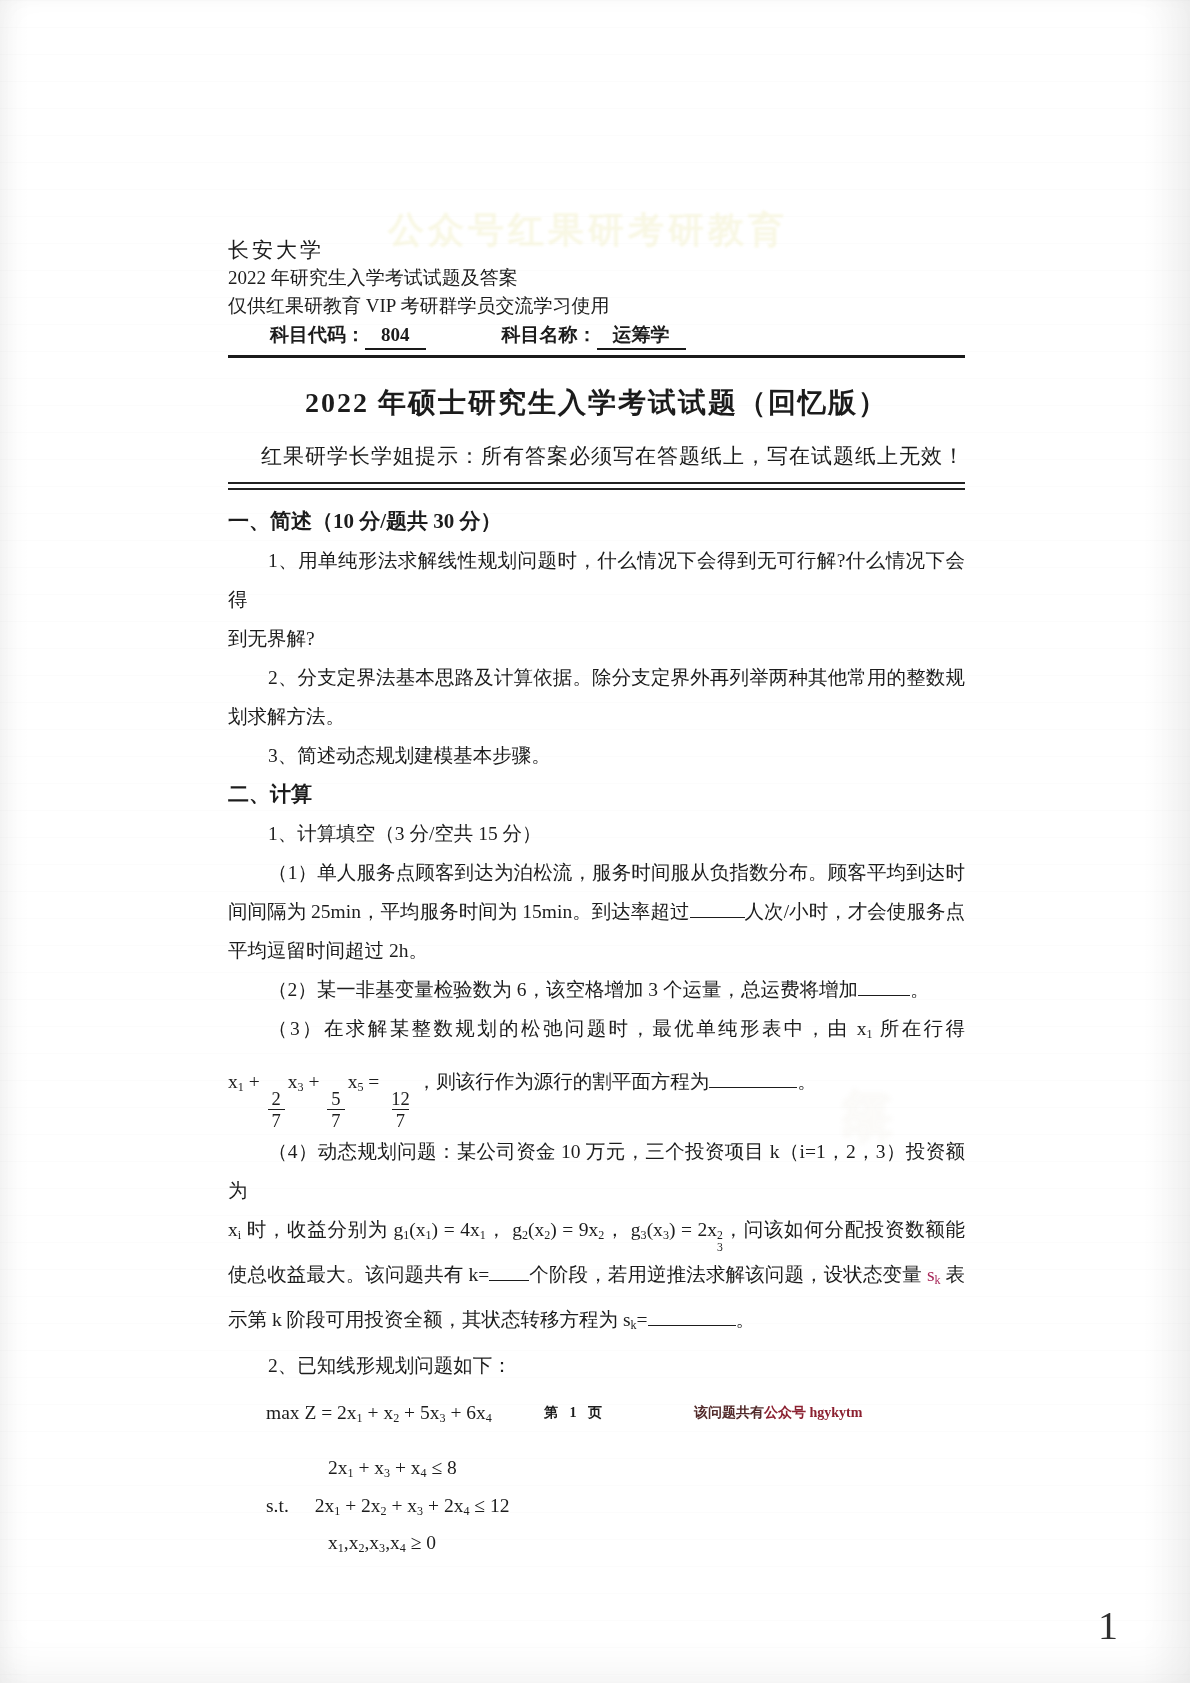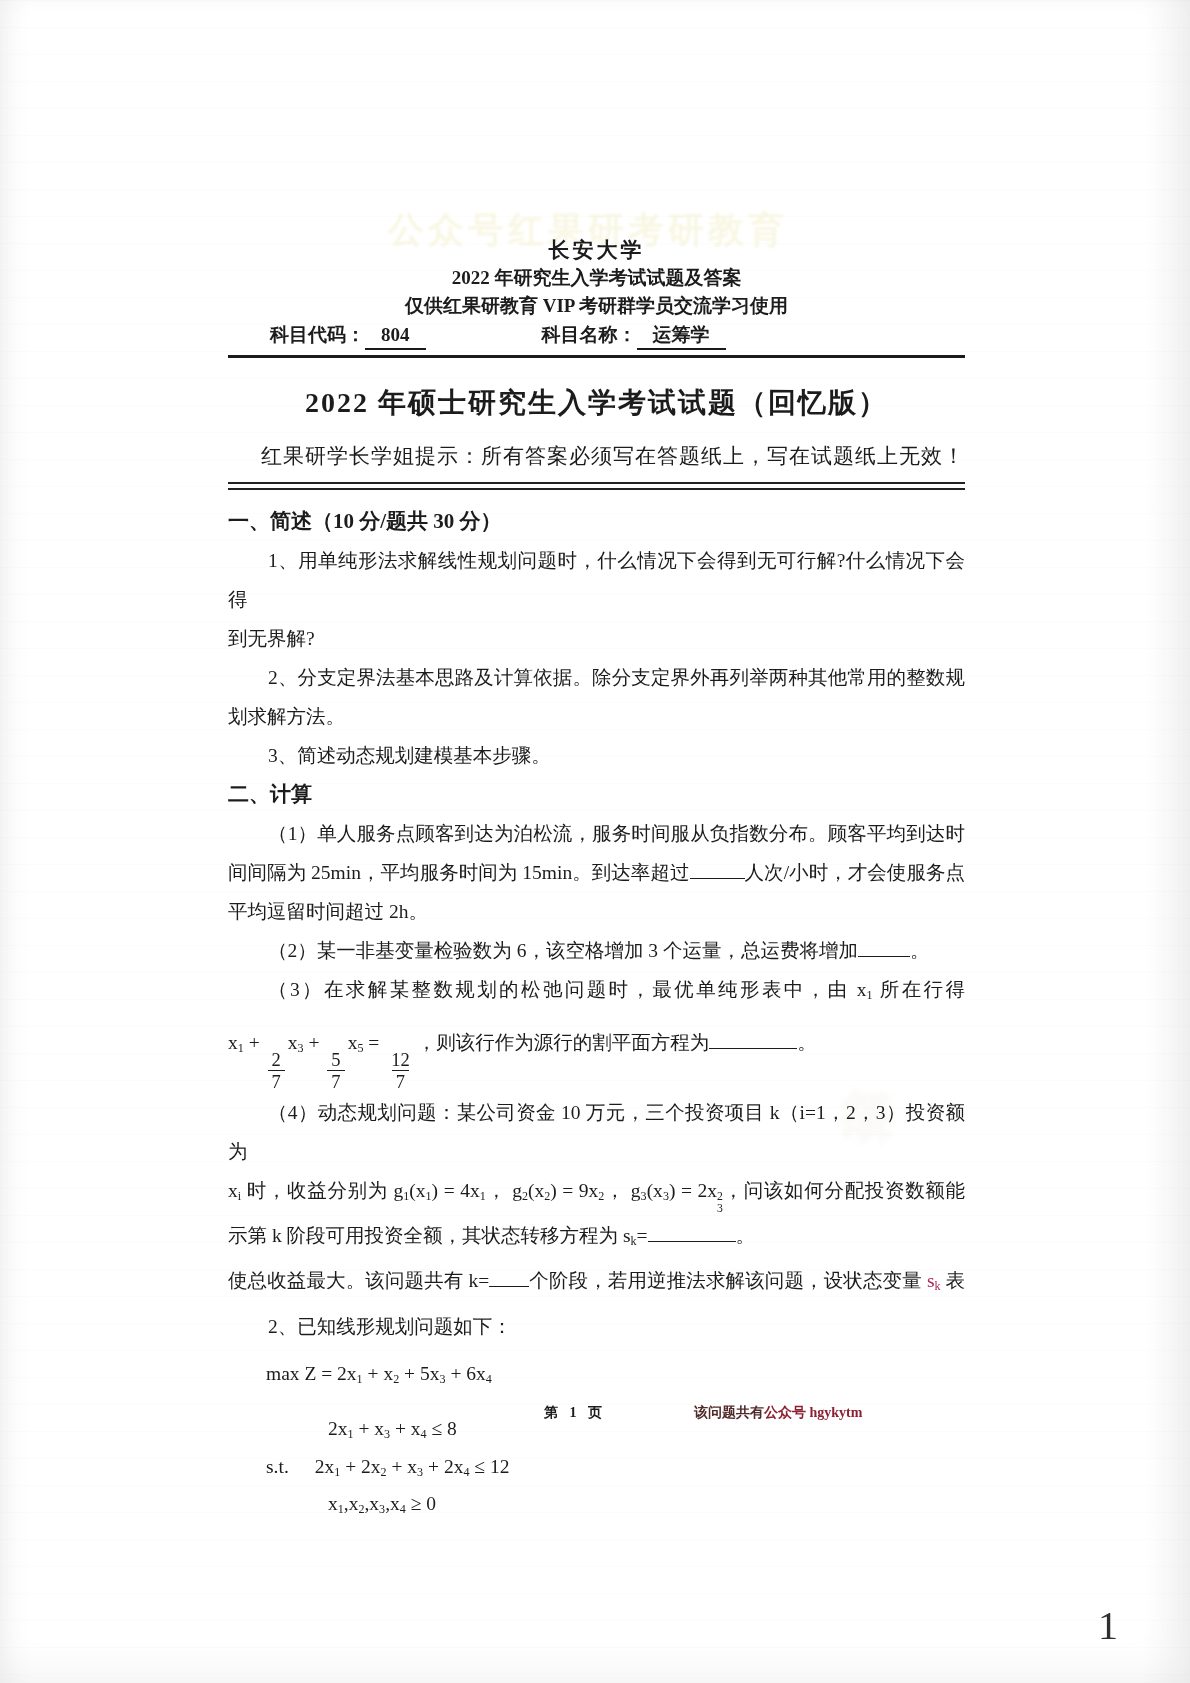--- a/index.html
+++ b/index.html
@@ -18,27 +18,27 @@
     position:absolute;left:388px;top:206px;width:450px;
     font-size:36px;font-weight:bold;letter-spacing:4px;white-space:nowrap;
     color:var(--watermark,#e8e4a0);opacity:0.28;filter:blur(1px);
   }
   .wm-side{
     position:absolute;left:782px;top:1045px;width:120px;height:300px;
     writing-mode:vertical-rl;font-size:52px;font-weight:bold;letter-spacing:6px;
     color:#b8a886;opacity:0.05;filter:blur(2px);
   }
   .doc{position:absolute;left:228px;top:236px;width:737px;}
-  .hdr{text-align:center;font-weight:bold;}
+  .hdr{font-weight:normal;}
   .hdr-univ{font-size:21px;letter-spacing:3px;line-height:28px;}
   .hdr-sub{font-size:19px;line-height:28px;}
   .hdr-use{font-size:19px;line-height:28px;}
   .subj-row{display:flex;font-size:19px;font-weight:bold;margin-top:2px;line-height:26px;}
   .subj-left{margin-left:42px;}
-  .subj-right{margin-left:116px;}
+  .subj-right{margin-left:76px;}
   .ul-val{display:inline-block;border-bottom:2px solid #1a1a1a;padding:0 16px;}
   .rule-thick{border-bottom:3px solid #1a1a1a;margin-top:5px;}
   .exam-title{text-align:center;font-size:28px;font-weight:bold;letter-spacing:2px;margin:26px 0 20px;}
   .notice{text-align:right;font-size:21px;font-weight:normal;letter-spacing:1px;}
   .rule-double{margin-top:12px;height:4px;border-top:2px solid #222;border-bottom:2px solid #222;}
   .content{margin-top:12px;font-size:19.5px;}
   .line{line-height:39px;min-height:39px;}
   .h1{font-weight:bold;font-size:21px;}
   .ind{text-indent:40px;}
   .fj{text-align:justify;text-align-last:justify;}
@@ -96,42 +96,43 @@
   <div class="rule-double"></div>
 
   <div class="content">
     <div class="line h1"><span>一、简述（10 分/题共 30 分）</span></div>
     <div class="line ind fj"><span>1、用单纯形法求解线性规划问题时，什么情况下会得到无可行解?什么情况下会得</span></div>
     <div class="line"><span>到无界解?</span></div>
     <div class="line ind fj"><span>2、分支定界法基本思路及计算依据。除分支定界外再列举两种其他常用的整数规</span></div>
     <div class="line"><span>划求解方法。</span></div>
     <div class="line ind"><span>3、简述动态规划建模基本步骤。</span></div>
     <div class="line h1"><span>二、计算</span></div>
+    <div class="line ind"><span>1、计算填空（3 分/空共 15 分）</span></div>
     <div class="line ind fj"><span>（1）单人服务点顾客到达为泊松流，服务时间服从负指数分布。顾客平均到达时</span></div>
     <div class="line fj"><span>间间隔为 25min，平均服务时间为 15min。到达率超过</span><span class="blank" style="width: 55px;"></span><span>人次/小时，才会使服务点</span></div>
     <div class="line"><span>平均逗留时间超过 2h。</span></div>
     <div class="line ind"><span>（2）某一非基变量检验数为 6，该空格增加 3 个运量，总运费将增加</span><span class="blank" style="width: 52px;"></span><span>。</span></div>
     <div class="line ind fj"><span>（3）在求解某整数规划的松弛问题时，最优单纯形表中，由 x<span class="sub">1</span></span><span> 所在行得</span></div>
     <div class="line formula-line"><span>x<span class="sub">1</span></span><span> + </span><span class="frac">
           <span class="num">2</span>
           <span class="den">7</span>
         </span><span>x<span class="sub">3</span></span><span> + </span><span class="frac">
           <span class="num">5</span>
           <span class="den">7</span>
         </span><span>x<span class="sub">5</span></span><span> = </span><span class="frac">
           <span class="num">12</span>
           <span class="den">7</span>
         </span><span>，则该行作为源行的割平面方程为</span><span class="blank" style="width: 88px;"></span><span>。</span></div>
     <div class="line ind fj"><span>（4）动态规划问题：某公司资金 10 万元，三个投资项目 k（i=1，2，3）投资额为</span></div>
     <div class="line fj"><span>x<span class="sub">i</span></span><span> 时，收益分别为 g<span class="sub">1</span></span><span>(x<span class="sub">1</span></span><span>) = 4x<span class="sub">1</span></span><span>， g<span class="sub">2</span></span><span>(x<span class="sub">2</span></span><span>) = 9x<span class="sub">2</span></span><span>， g<span class="sub">3</span></span><span>(x<span class="sub">3</span></span><span>) = 2x<span class="ss">
             <span>2</span>
             <span>3</span>
           </span></span><span>，问该如何分配投资数额能</span></div>
+    <div class="line fj"><span>使总收益最大。该问题共有 k=</span><span class="blank" style="width: 40px;"></span><span>个阶段，若用逆推法求解该问题，设状态变量 </span><span class="red">s<span class="sub">k</span></span><span> 表</span></div>
     <div class="line"><span>示第 k 阶段可用投资全额，其状态转移方程为 s<span class="sub">k</span></span><span>=</span><span class="blank" style="width: 88px;"></span><span>。</span></div>
-    <div class="line fj"><span>使总收益最大。该问题共有 k=</span><span class="blank" style="width: 40px;"></span><span>个阶段，若用逆推法求解该问题，设状态变量 </span><span class="red">s<span class="sub">k</span></span><span> 表</span></div>
     <div class="line ind"><span>2、已知线形规划问题如下：</span></div>
     <div class="line mb-obj"><span>max Z = 2x<span class="sub">1</span></span><span> + x<span class="sub">2</span></span><span> + 5x<span class="sub">3</span></span><span> + 6x<span class="sub">4</span></span></div>
     <div class="line mb-c1"><span>2x<span class="sub">1</span></span><span> + x<span class="sub">3</span></span><span> + x<span class="sub">4</span></span><span> ≤ 8</span></div>
     <div class="line mb-c2"><span>s.t.</span><span class="sp" style="width: 26px;"></span><span>2x<span class="sub">1</span></span><span> + 2x<span class="sub">2</span></span><span> + x<span class="sub">3</span></span><span> + 2x<span class="sub">4</span></span><span> ≤ 12</span></div>
     <div class="line mb-c3"><span>x<span class="sub">1</span></span><span>,x<span class="sub">2</span></span><span>,x<span class="sub">3</span></span><span>,x<span class="sub">4</span></span><span> ≥ 0</span></div>
   </div>
 </div>
 
 <div class="footer">
   <span class="pg">第 1 页</span>

